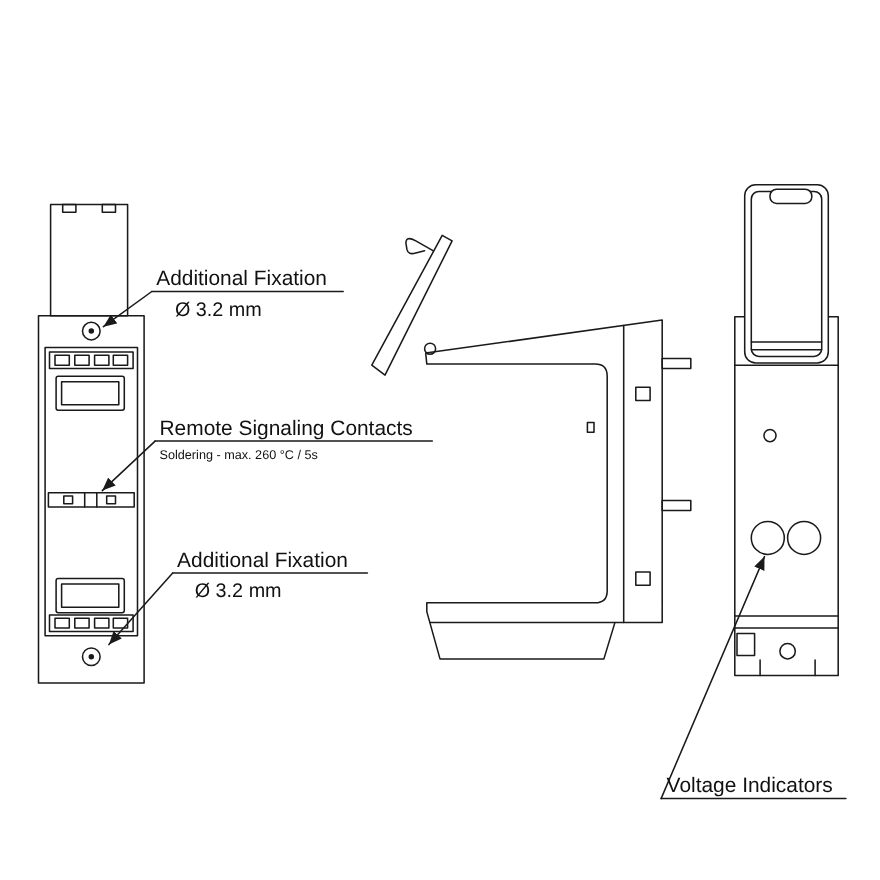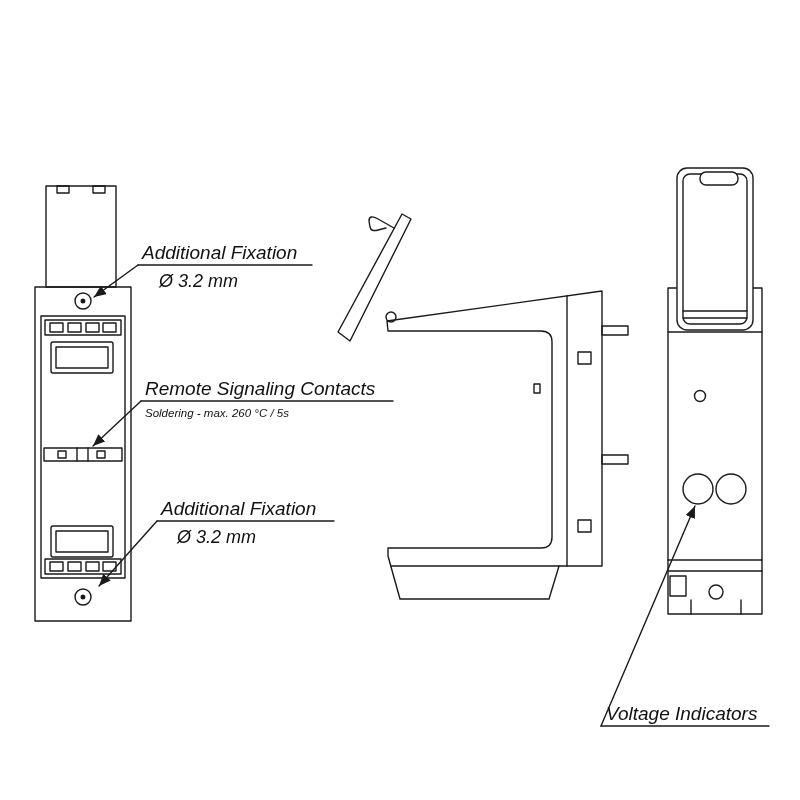--- a/index.html
+++ b/index.html
@@ -3,21 +3,20 @@
 <meta charset="utf-8">
 <style>
   html, body { margin: 0; padding: 0; background: #ffffff; }
   .canvas {
     position: relative;
     width: 800px;
     height: 800px;
     background: #ffffff;
     font-family: "Liberation Sans", sans-serif;
     overflow: hidden;
-    font-style: italic;
   }
   svg { position: absolute; left: 0; top: 0; }
   text {
     font-family: "Liberation Sans", sans-serif;
     fill: #111111;
     stroke: none;
   }
   .label { font-size: 19px; }
   .value { font-size: 18px; }
   .note  { font-size: 11.5px; }

